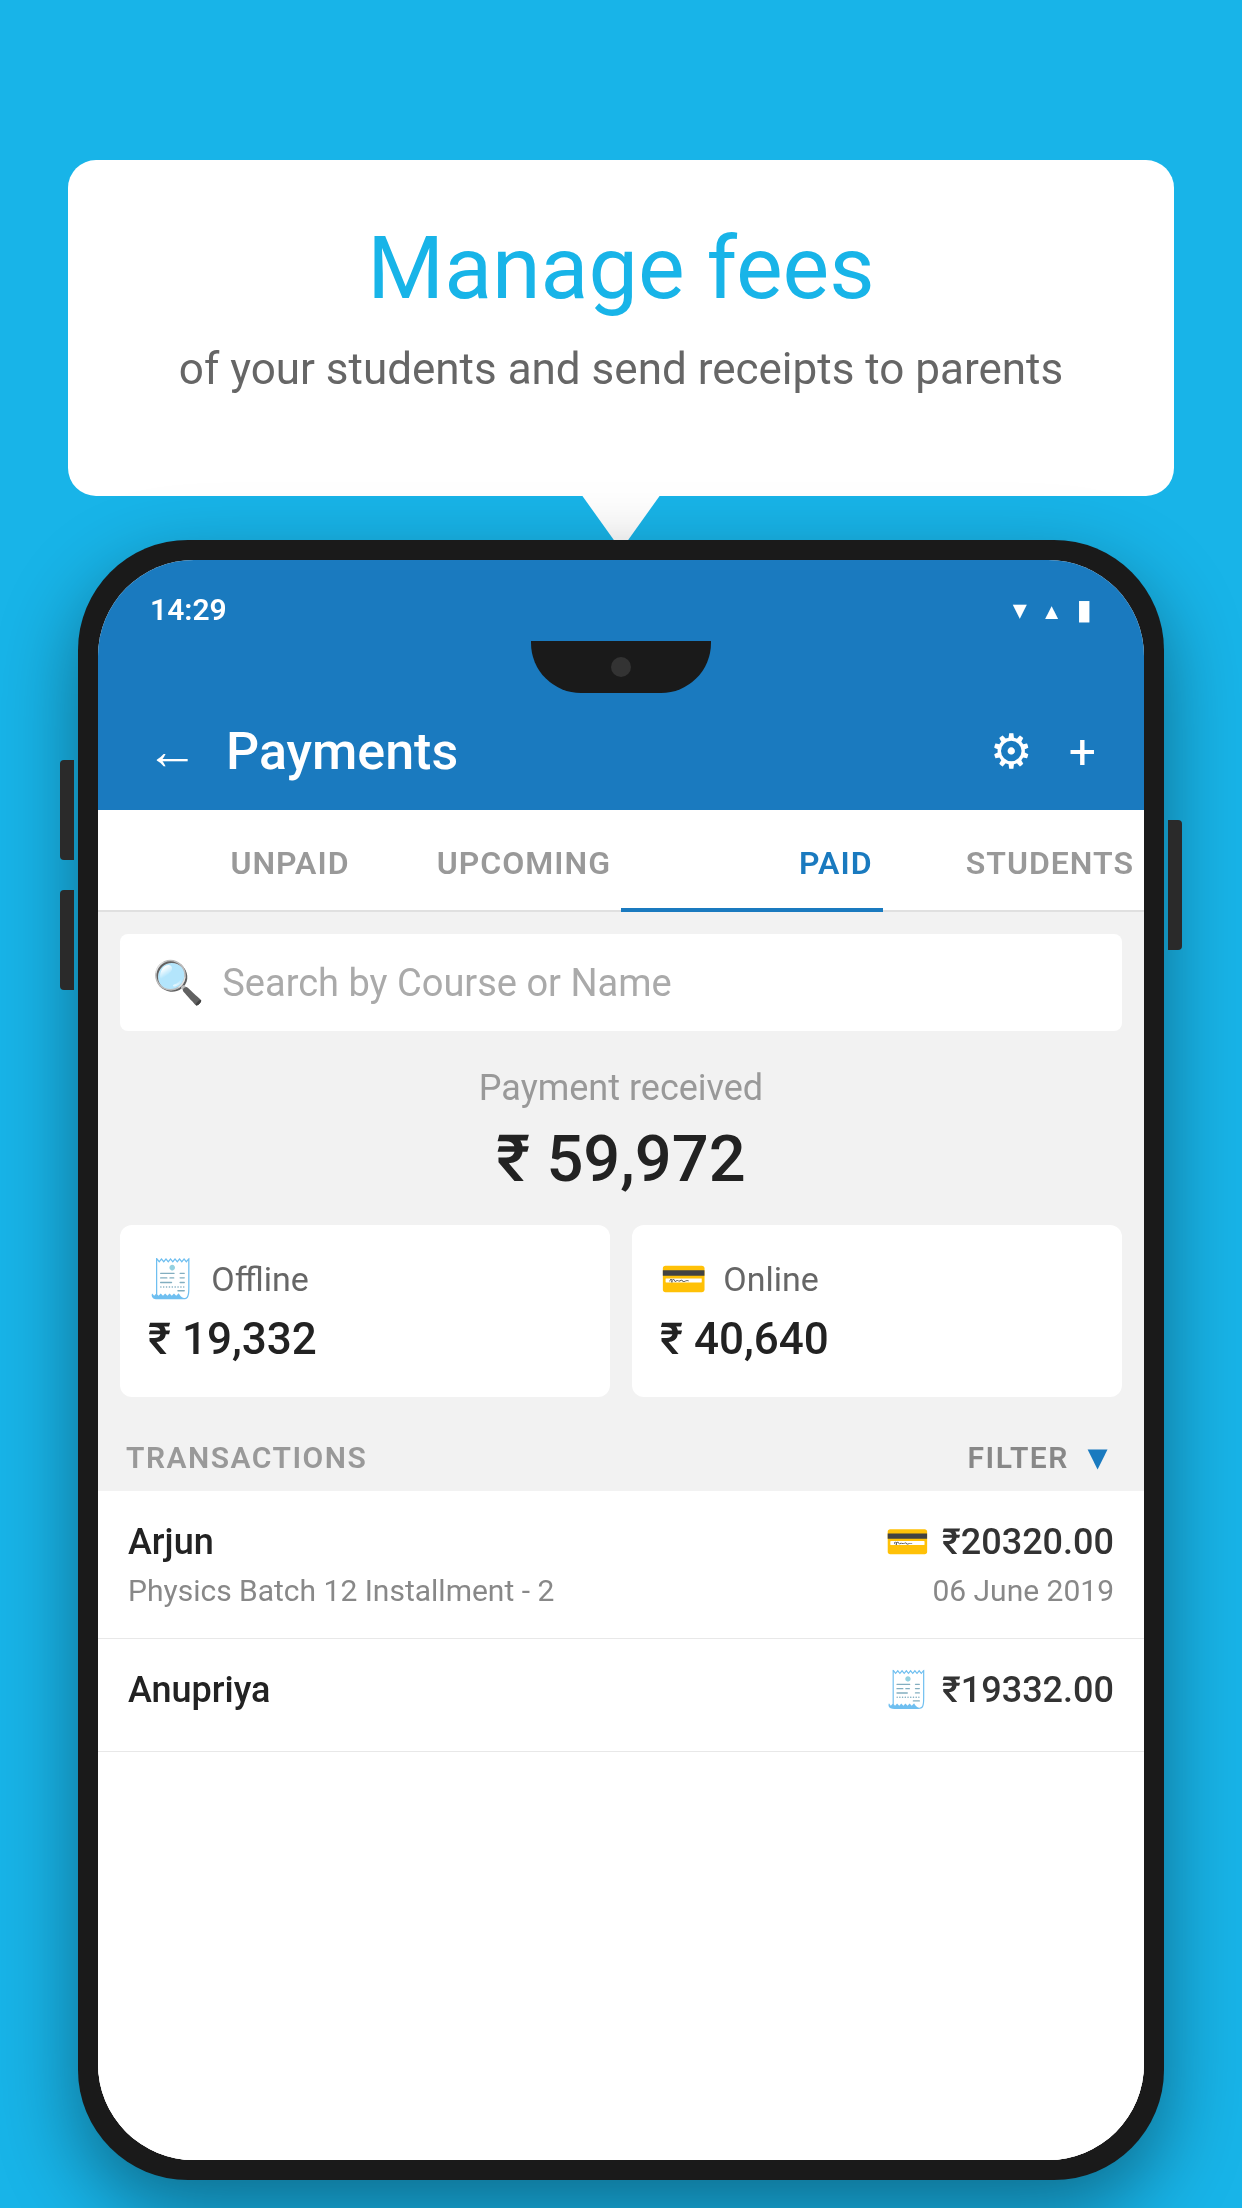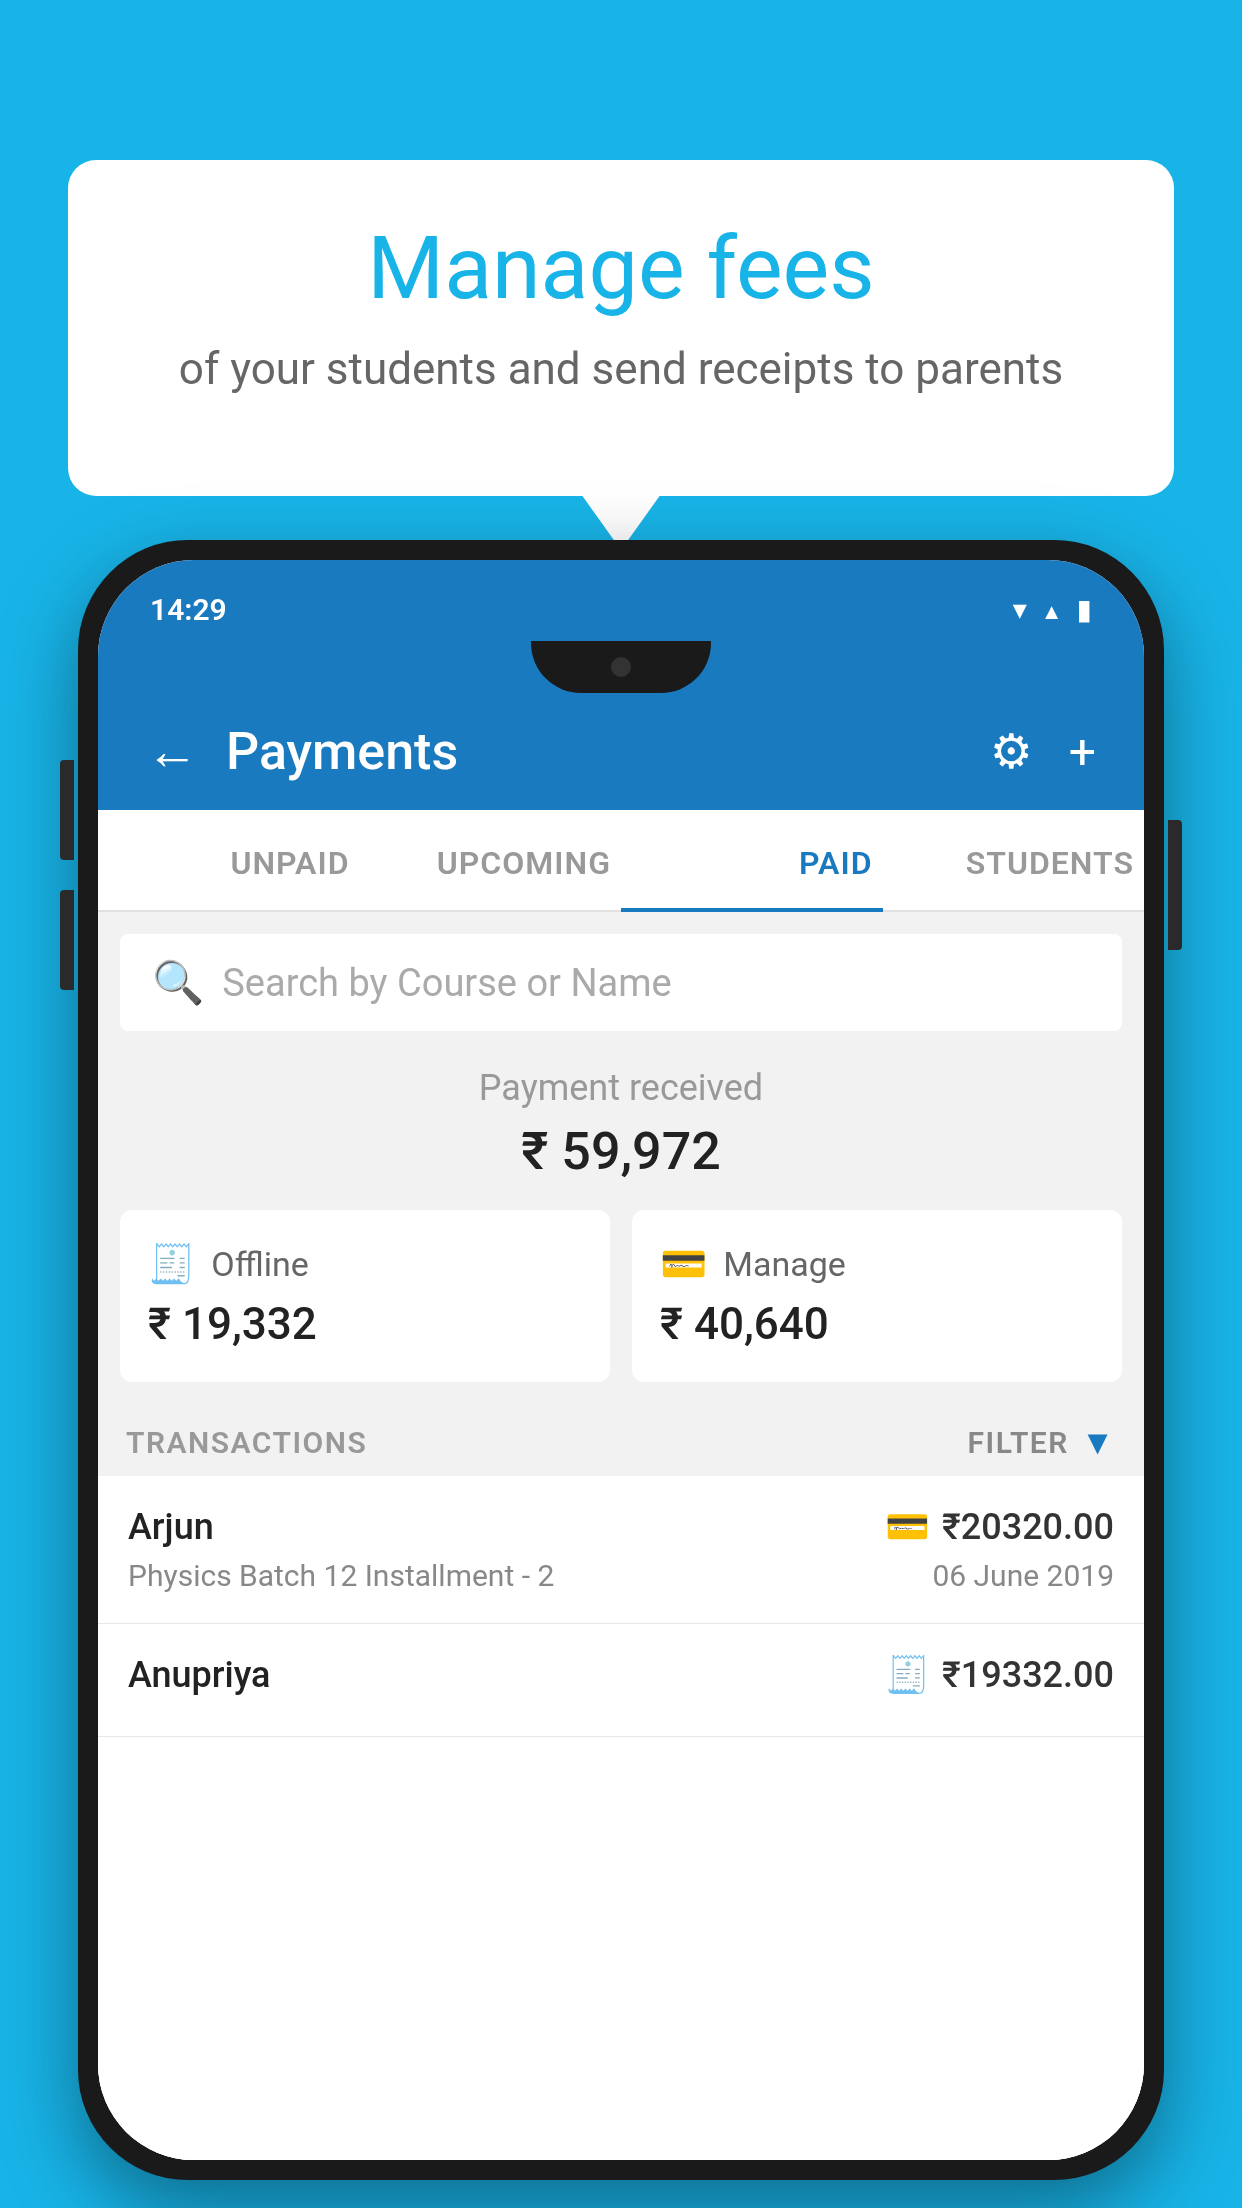--- a/index.html
+++ b/index.html
@@ -216,21 +216,21 @@
       text-align: center;
       flex-shrink: 0;
     }
     .payment-label {
       color: #999;
       font-size: 36px;
       margin-bottom: 12px;
     }
     .payment-amount {
       color: #222;
-      font-size: 52px;
+      font-size: 65px;
       font-weight: 500;
     }
 
     
     .payment-cards {
       display: flex;
       gap: 22px;
       padding: 0 22px 22px;
       flex-shrink: 0;
     }
@@ -420,21 +420,21 @@
           <div class="payment-card">
             <div class="card-header">
               <span class="card-icon">🧾</span>
               <span>Offline</span>
             </div>
             <div class="card-amount">₹ 19,332</div>
           </div>
           <div class="payment-card">
             <div class="card-header">
               <span class="card-icon">💳</span>
-              <span>Manage</span>
+              <span>Online</span>
             </div>
             <div class="card-amount">₹ 40,640</div>
           </div>
         </div>
 
         <div class="transactions-header">
           <span class="transactions-label">TRANSACTIONS</span>
           <div class="filter-btn">
             <span>FILTER</span>
             <span class="filter-icon">▼</span>

